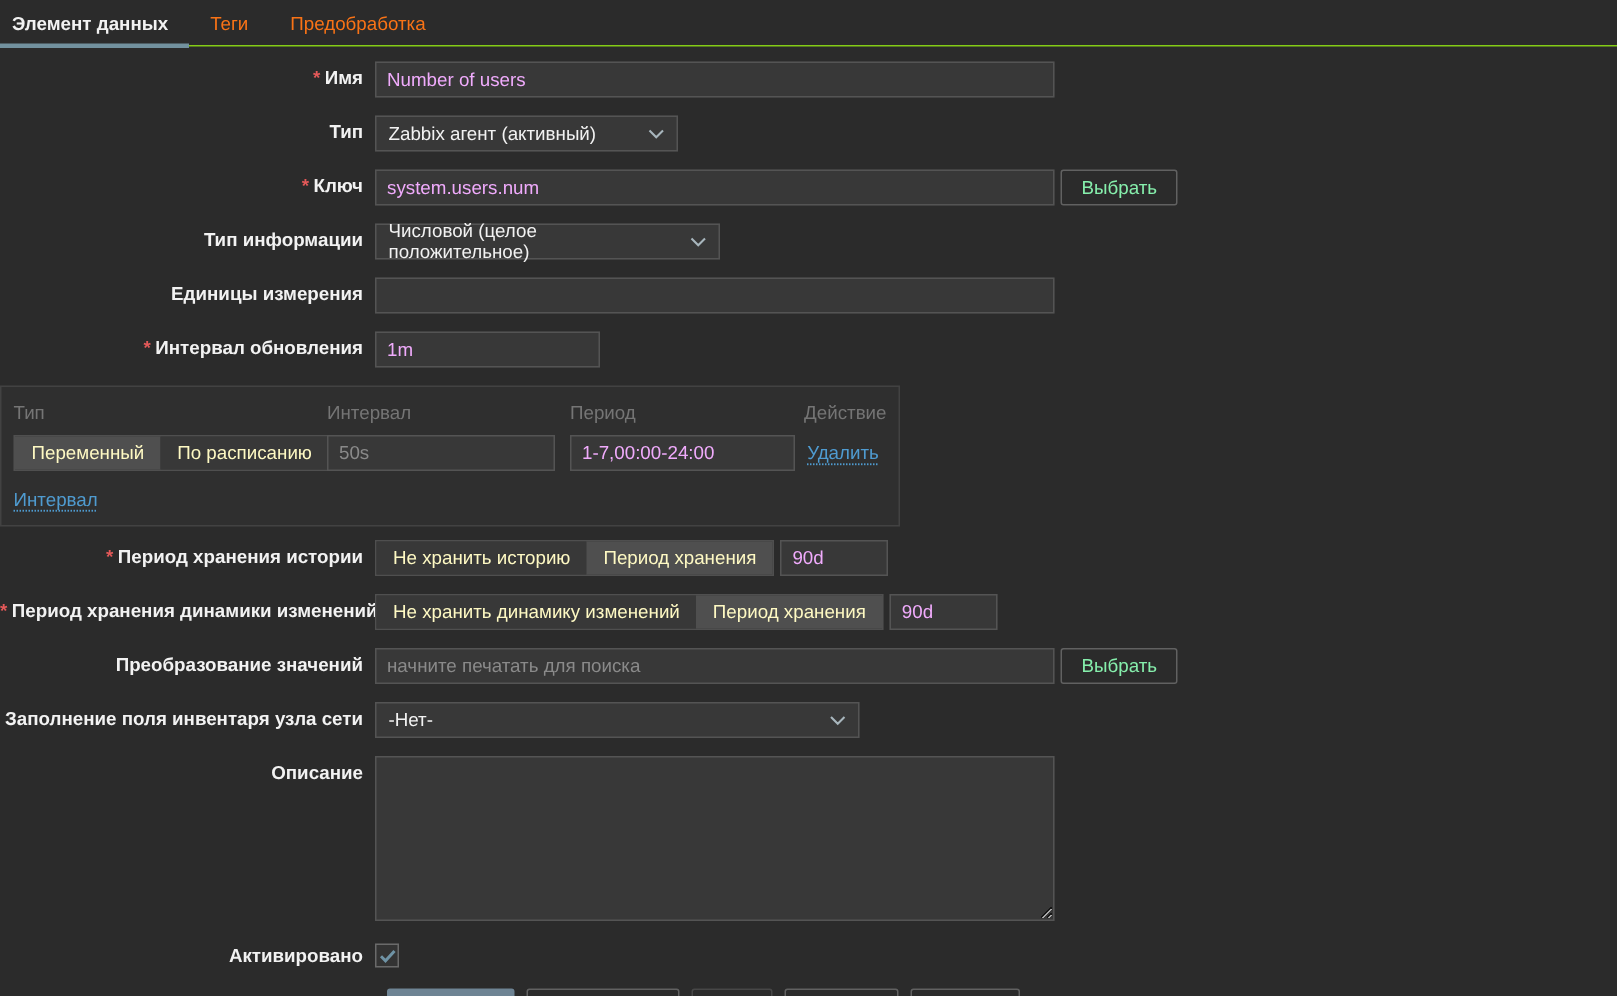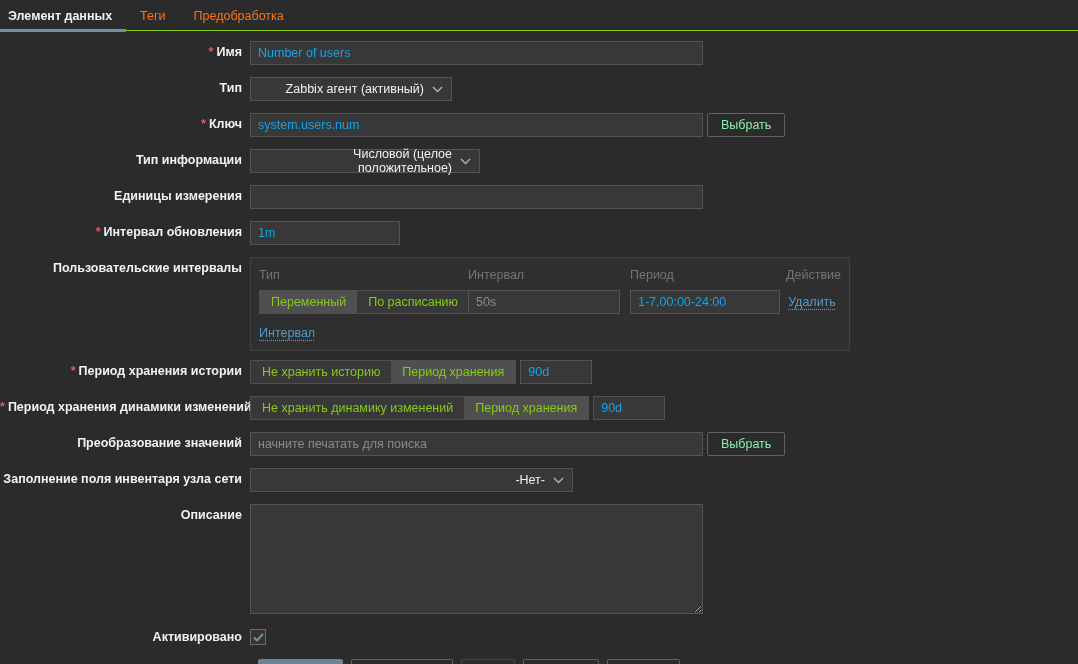--- a/index.html
+++ b/index.html
@@ -42,21 +42,21 @@
     font-weight:bold;
     color:#f2f2f2;
     white-space:nowrap;
   }
   .req{color:#e45959;margin-right:3px;font-weight:bold;}
   .field{display:flex;align-items:flex-start;}
   
   .txt{
     background:#383838;
     border:1px solid #545454;
-    color:#0ea5e9;
+    color:#f0abfc;
     height:24px;
     box-sizing:border-box;
     padding:0 7px;
     font-family:inherit;font-size:inherit;
     outline:none;
   }
   .txt::placeholder{color:#8a8a8a;}
   .w-full{width:453px;}
   .w-type{width:202px;}
   .w-infotype{width:230px;}
@@ -65,21 +65,21 @@
   .w-inventory{width:323px;}
   .selectbox{
     background:#383838;
     border:1px solid #545454;
     height:24px;
     box-sizing:border-box;
     display:inline-flex;align-items:center;
     padding:0 8px;
     cursor:pointer;
   }
-  .selectbox .sel-text{flex:1 1 auto;text-align:right;}
+  .selectbox .sel-text{flex:1 1 auto;}
   .selectbox svg{flex:0 0 auto;margin-left:8px;}
   .btn{
     background:transparent;
     border:1px solid #616161;
     color:#86efac;
     height:24px;
     padding:0 13px;
     font-family:inherit;font-size:inherit;
     border-radius:2px;
     cursor:pointer;
@@ -101,21 +101,21 @@
   
   .seg{
     display:inline-flex;
     border:1px solid #4f4f4f;
     background:#383838;
     box-sizing:border-box;
   }
   .seg .seg-opt{
     background:#383838;
     border:none;
-    color:#84cc16;
+    color:#fef9c3;
     height:22px;
     padding:0 11px;
     font-family:inherit;font-size:inherit;
     cursor:pointer;
     white-space:nowrap;
   }
   .seg .seg-opt.on{background:#4f4f4f;}
   
   .intervals-box{
     width:600px;
@@ -218,21 +218,20 @@
   </div>
 
   <div class="row">
     <div class="label"><span class="req">*</span><span>Интервал обновления</span></div>
     <div class="field">
       <input class="txt w-interval" value="1m" style="">
     </div>
   </div>
 
   <div class="row" style="margin-bottom:9px;">
-    <div class="label"><span>Пользовательские интервалы</span></div>
     <div class="field">
       <div class="intervals-box">
         <div class="intervals-grid">
           <div class="col-head">Тип</div>
           <div class="col-head">Интервал</div>
           <div class="col-head">Период</div>
           <div class="col-head" style="text-align:right;">Действие</div>
 
           <div>
             <div class="seg">

